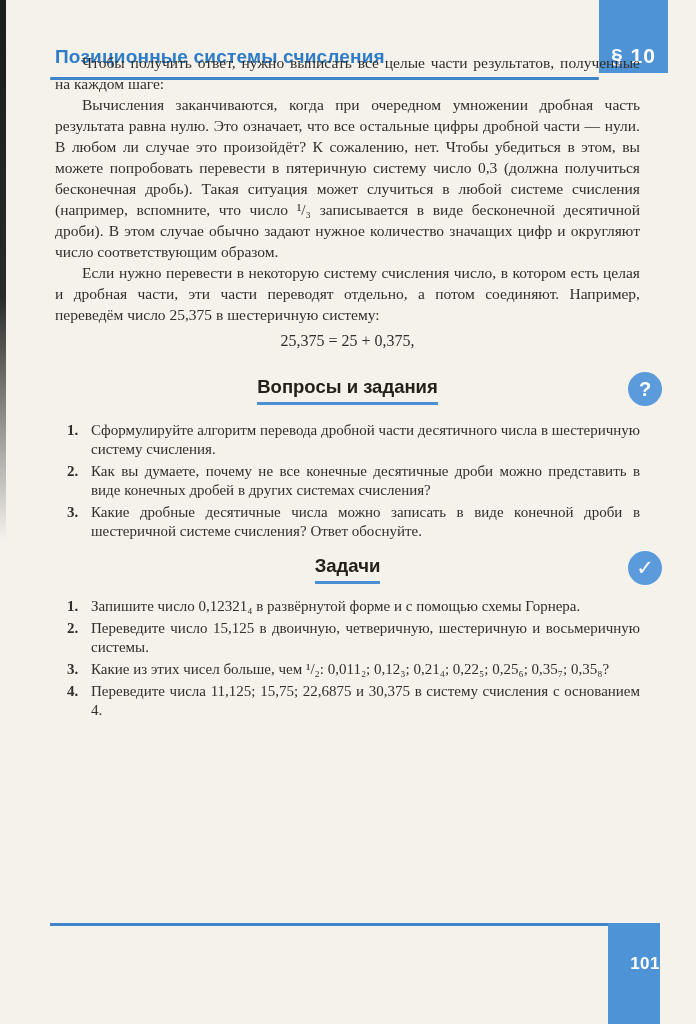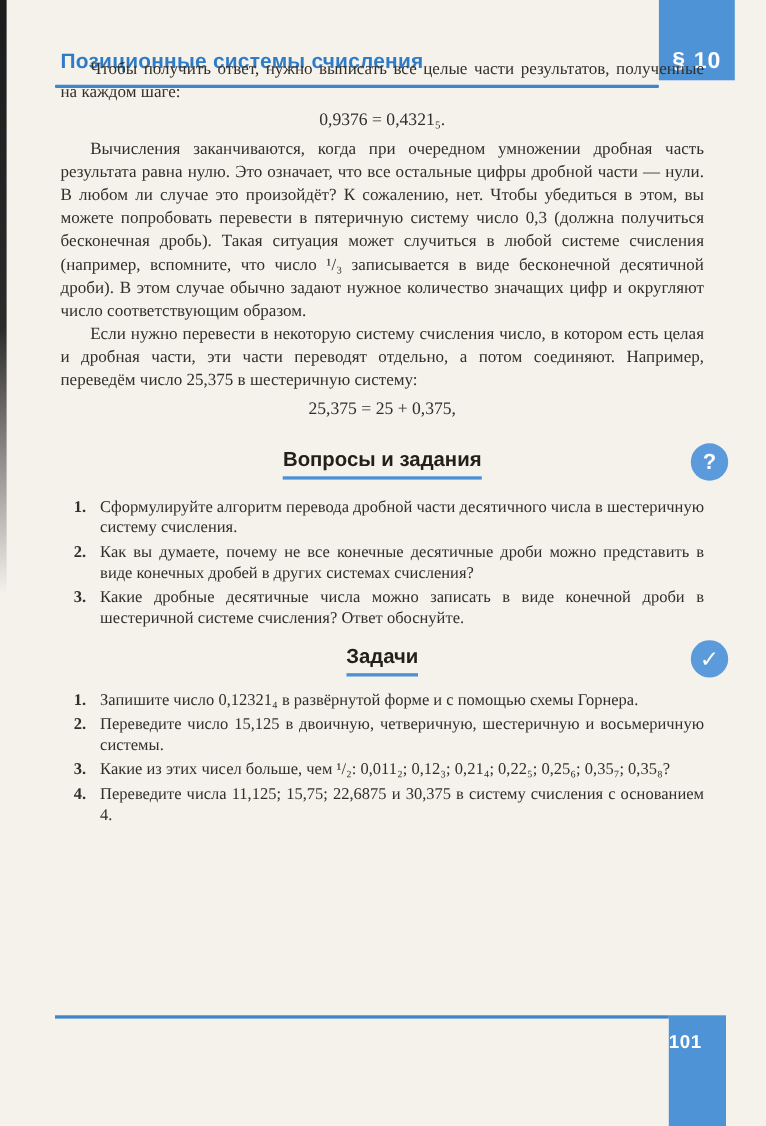--- a/index.html
+++ b/index.html
@@ -80,42 +80,41 @@
     flex:1;font-size:15px;line-height:19px;text-align:justify;
   }
   
   .footer-rule{
     position:absolute;left:50px;top:923px;width:558px;height:3px;
     background:#3f85c9;
   }
   .page-number-block{
     position:absolute;left:608px;top:923px;width:52px;height:102px;
     background:#4f93d7;
-    box-sizing:border-box;padding-top:15px;
-    text-align:left;
+    box-sizing:border-box;padding-top:31px;
+    text-align:right;
     font-family:"Liberation Sans","DejaVu Sans",sans-serif;
     font-weight:bold;font-size:17px;color:#ffffff;letter-spacing:.5px;
   }
 </style>
 </head>
 <body>
 
 <div class="page">
 
   <div class="scan-edge"></div>
 
   <div class="chapter-title">Позиционные системы счисления</div>
   <div class="section-badge">§ 10</div>
   <div class="header-rule"></div>
 
   <div class="content">
 
     <p class="para">Чтобы получить ответ, нужно выписать все целые части результатов, полученные на каждом шаге:</p>
 
-    <p class="formula">0,9376 = 0,4321₅.</p>
 
     <p class="para">Вычисления заканчиваются, когда при очередном умножении дробная часть результата равна нулю. Это означает, что все остальные цифры дробной части — нули. В любом ли случае это произойдёт? К сожалению, нет. Чтобы убедиться в этом, вы можете попробовать перевести в пятеричную систему число 0,3 (должна получиться бесконечная дробь). Такая ситуация может случиться в любой системе счисления (например, вспомните, что число ¹/₃ записывается в виде бесконечной десятичной дроби). В этом случае обычно задают нужное количество значащих цифр и округляют число соответствующим образом.</p>
 
     <p class="para">Если нужно перевести в некоторую систему счисления число, в котором есть целая и дробная части, эти части переводят отдельно, а потом соединяют. Например, переведём число 25,375 в шестеричную систему:</p>
 
     <p class="formula">25,375 = 25 + 0,375,</p>
 
 
     <div class="section-head">
       <h2 class="section-title">Вопросы и задания</h2>

